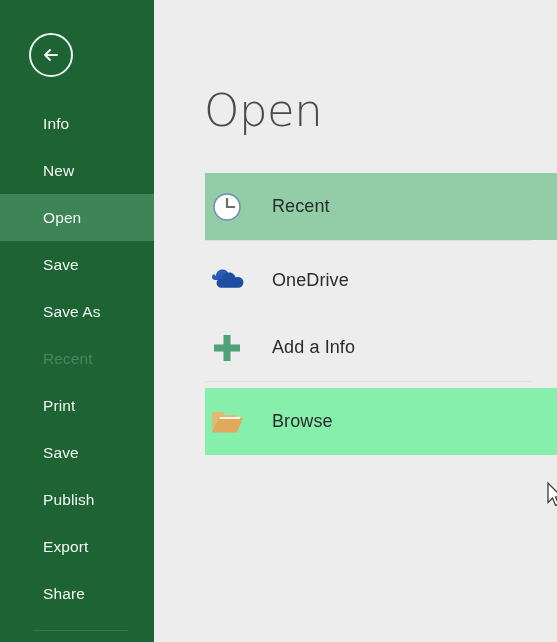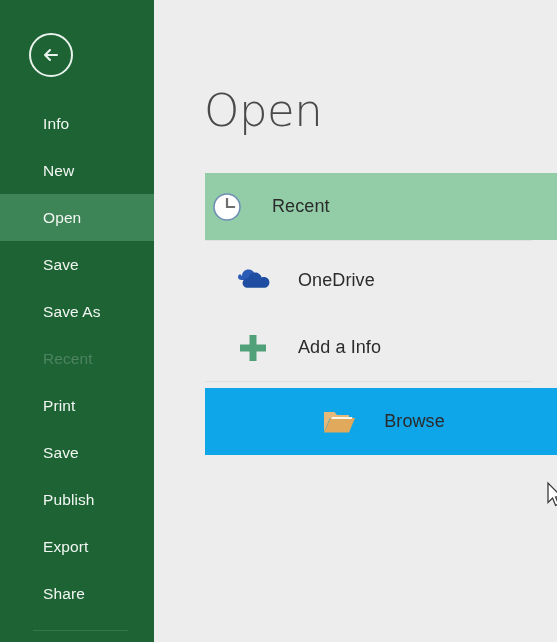--- a/index.html
+++ b/index.html
@@ -104,21 +104,20 @@
     top: 173px;
     width: 403px;
   }
   .place-row {
     position: relative;
     height: 67px;
     display: flex;
     align-items: center;
     cursor: pointer;
     user-select: none;
-    margin-left: 26px;
   }
   .place-row .icon-slot {
     width: 44px;
     height: 44px;
     margin-left: 51px;
     display: flex;
     align-items: center;
     justify-content: center;
     flex: 0 0 auto;
   }
@@ -128,23 +127,22 @@
     color: #2b2b2b;
     letter-spacing: 0.1px;
   }
   .place-row.selected {
     background: #92cda8;
     margin-left: 51px;
     padding-left: 0;
   }
   .place-row.selected .icon-slot { margin-left: 0; }
   .place-row.hover-highlight {
-    background: #0ea5e9;
-    margin-left: 51px;
-    justify-content: center;
+    background: #86efac;
+    margin-left: 51px;
   }
   .place-row.hover-highlight .icon-slot { margin-left: 0; }
 
   .row-divider {
     height: 1px;
     margin-left: 51px;
     width: 327px;
     background: #e3e0e0;
   }
   .row-spacer { height: 6px; }

